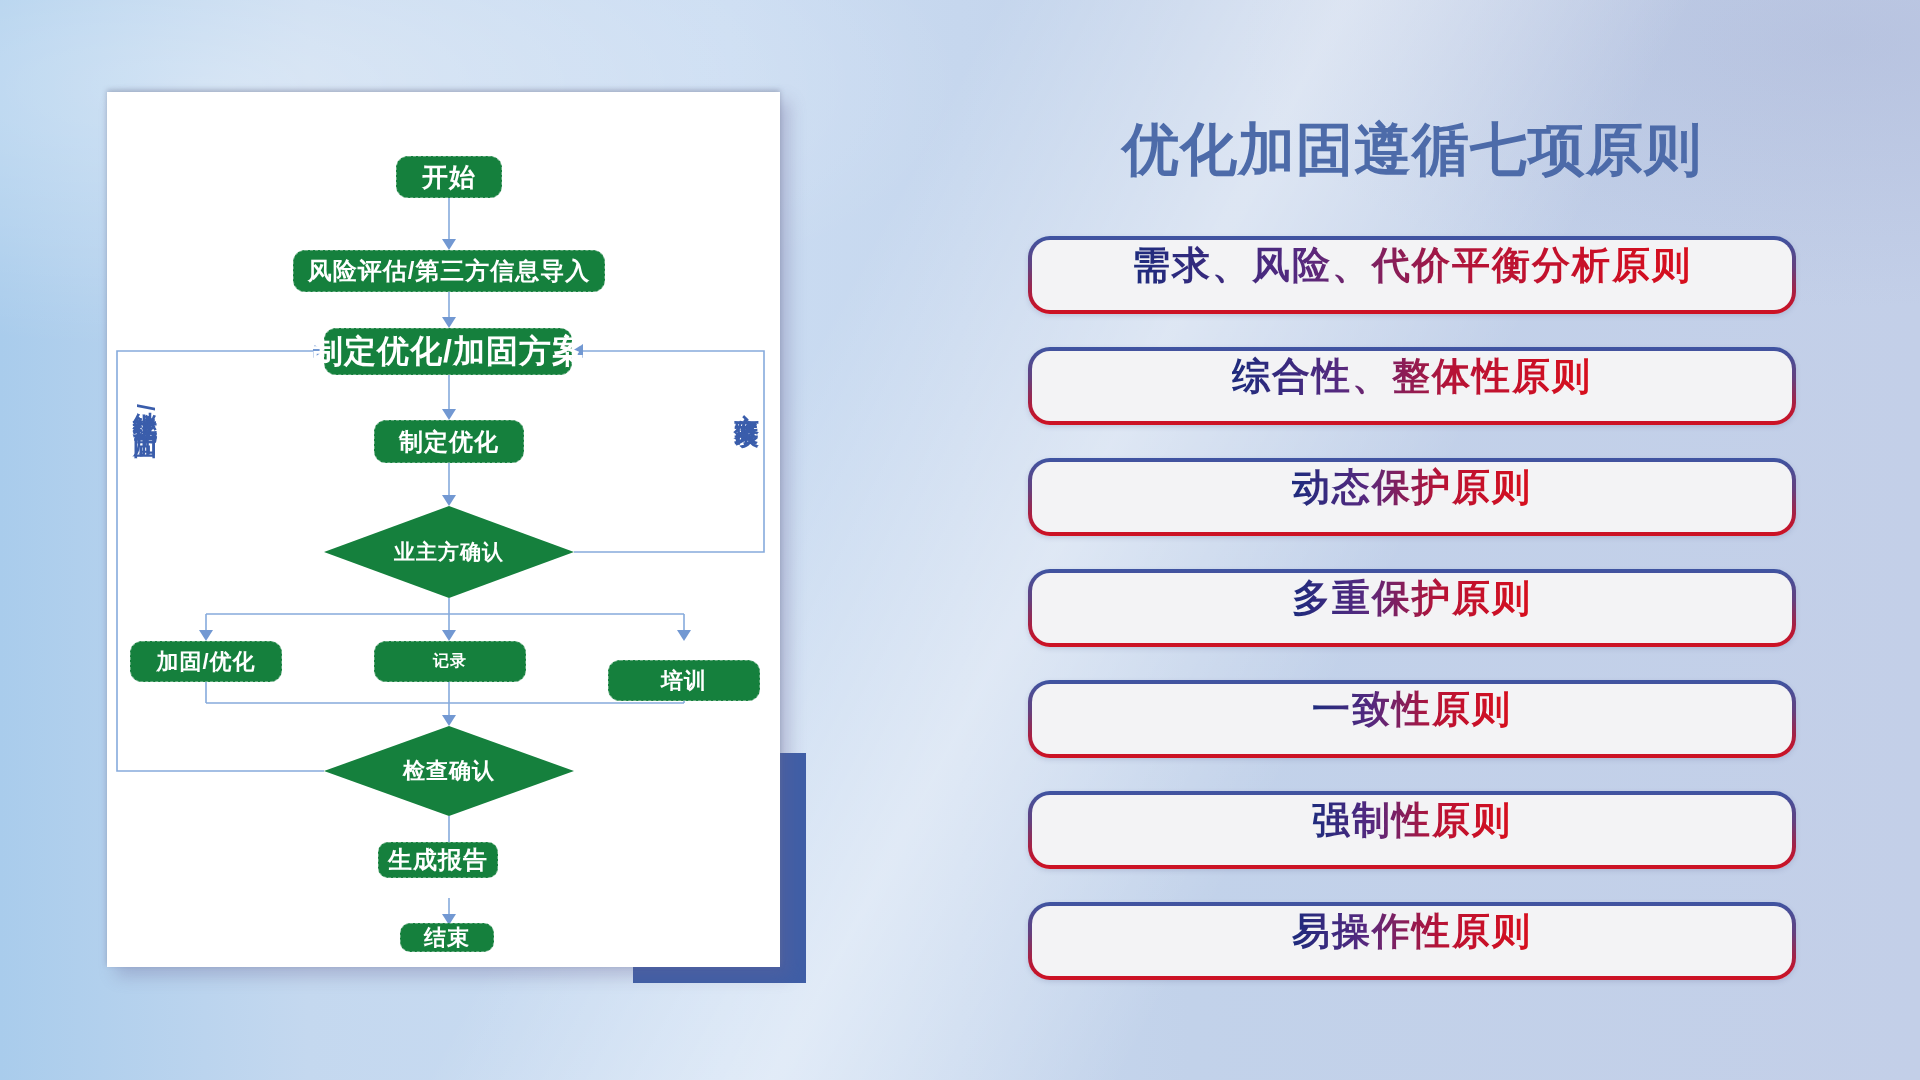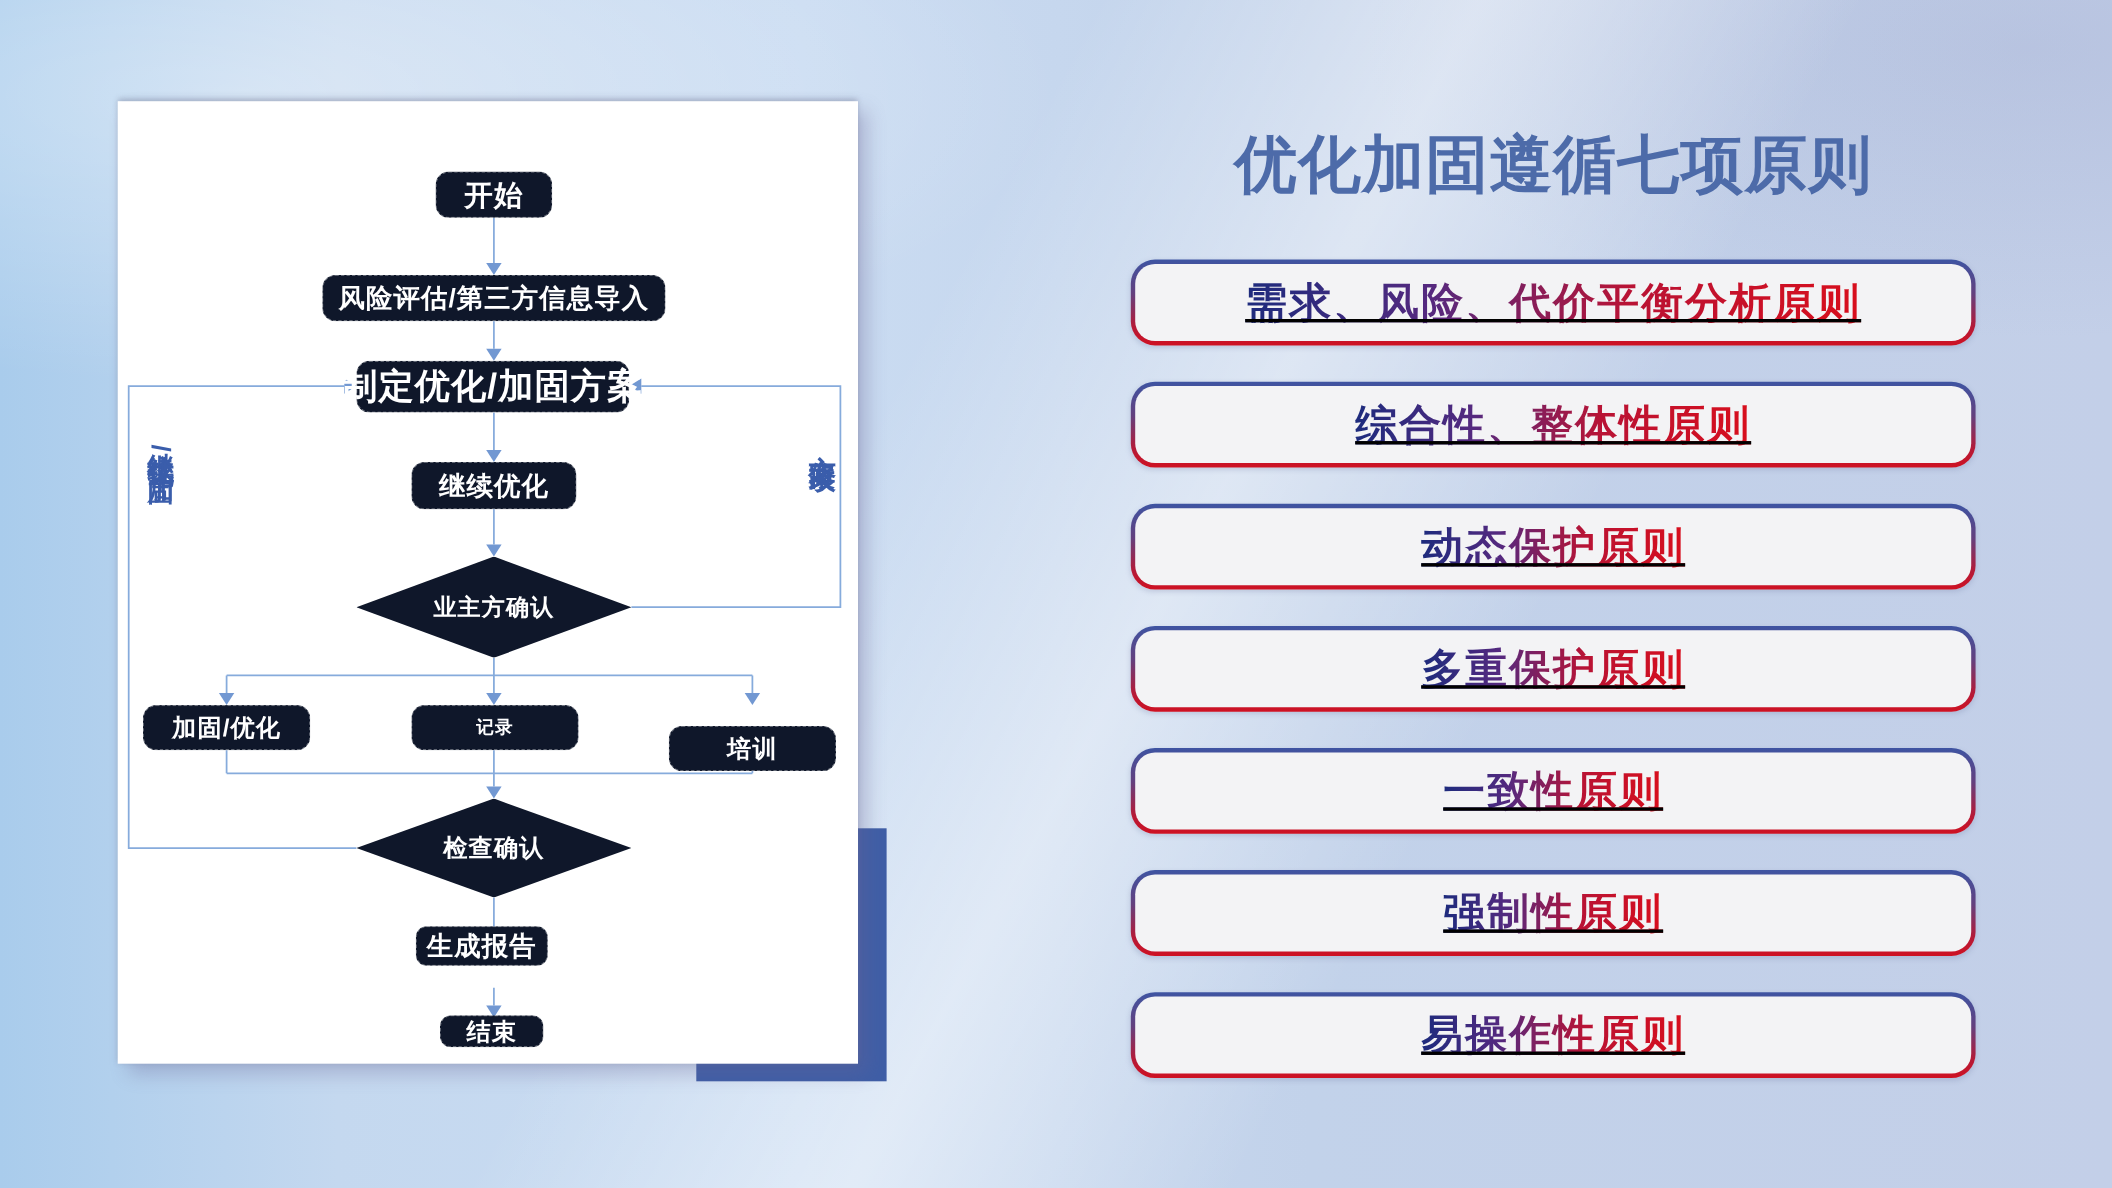--- a/index.html
+++ b/index.html
@@ -21,21 +21,21 @@
     background:#3f5ea6;z-index:0;
   }
   
   .card{
     position:absolute;left:107px;top:92px;width:673px;height:875px;
     background:#ffffff;z-index:1;
     box-shadow:0 -2px 5px rgba(110,115,145,0.45), 9px 9px 16px rgba(105,100,150,0.32);
   }
   .connectors{position:absolute;left:0;top:0;width:673px;height:875px;}
   .fnode{
-    position:absolute;background:#0f172a;color:#ffffff;font-weight:700;
+    position:absolute;background:#15803d;color:#ffffff;font-weight:700;
     display:flex;align-items:center;justify-content:center;
     border-radius:12px;border:1px dashed rgba(255,255,255,0.35);
     box-sizing:border-box;letter-spacing:1px;white-space:nowrap;z-index:2;
   }
   .diamond{
     clip-path:polygon(50% 0,100% 50%,50% 100%,0 50%);
     border-radius:0;border:none;
   }
   .vlabel{
     position:absolute;writing-mode:vertical-rl;
@@ -48,21 +48,21 @@
     letter-spacing:1px;z-index:1;
   }
   .principle{
     position:absolute;left:1028px;width:768px;height:78px;box-sizing:border-box;
     padding:4px;border-radius:22px;z-index:1;
     background:linear-gradient(180deg,#3e54a2 0%, #64407e 40%, #b41a38 78%, #cf1122 100%);
     box-shadow:0 2px 5px rgba(120,130,170,0.28);
   }
   .principle-inner{
     width:100%;height:100%;border-radius:18px;background:#f3f3f5;
-    display:flex;align-items:center;justify-content:center;text-decoration:underline;
+    display:flex;justify-content:center;
   }
   .principle-text{
     display:inline-block;font-size:38px;font-weight:600;letter-spacing:2px;
     background:linear-gradient(90deg,#1d2b7d 0%, #55297f 30%, #b81335 62%, #d80e1c 100%);
     -webkit-background-clip:text;background-clip:text;color:transparent;
   }
   .p1{top:236px}.p2{top:347px}.p3{top:458px}.p4{top:569px}
   .p5{top:680px}.p6{top:791px}.p7{top:902px}
 </style>
 </head>
@@ -102,21 +102,21 @@
         <polygon points="476,252 476,266 465,259"></polygon>
       </g>
     </svg>
 
     <div class="fnode" style="left:289px;top:64px;width:106px;height:42px;font-size:26px;">开始</div>
 
     <div class="fnode" style="left:186px;top:158px;width:312px;height:42px;font-size:24px;">风险评估/第三方信息导入</div>
 
     <div class="fnode" style="left:217px;top:236px;width:248px;height:47px;font-size:32px;">制定优化/加固方案</div>
 
-    <div class="fnode" style="left:267px;top:328px;width:150px;height:43px;font-size:24px;">继续优化</div>
+    <div class="fnode" style="left:267px;top:328px;width:150px;height:43px;font-size:24px;">制定优化</div>
 
     <div class="fnode diamond" style="left:217px;top:414px;width:250px;height:92px;font-size:21px;">业主方确认</div>
 
     <div class="fnode" style="left:23px;top:549px;width:152px;height:41px;font-size:22px;">加固/优化</div>
 
     <div class="fnode" style="left:267px;top:549px;width:152px;height:41px;font-size:16px;">记录</div>
 
     <div class="fnode" style="left:501px;top:568px;width:152px;height:41px;font-size:22px;">培训</div>
 
     <div class="fnode diamond" style="left:217px;top:634px;width:250px;height:90px;font-size:22px;">检查确认</div>

